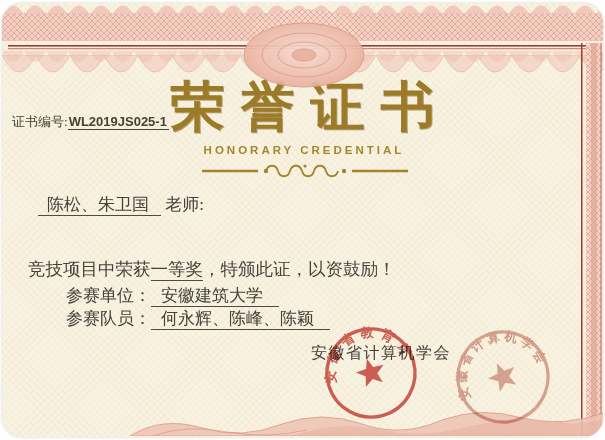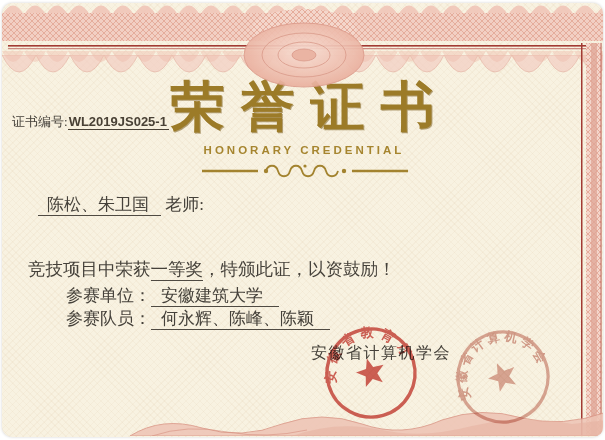--- a/index.html
+++ b/index.html
@@ -2,21 +2,21 @@
 <html><head>
 <meta charset="utf-8">
 <style>
   html,body{margin:0;padding:0;}
   body{
     width:605px;height:440px;position:relative;background:#ffffff;
     font-family:"Liberation Serif","DejaVu Serif",serif;overflow:hidden;
   }
   .cert{
     position:absolute;left:2px;top:3px;right:2px;bottom:3px;
-    border-radius:10px;overflow:hidden;
+    border-radius:20px;overflow:hidden;
     background-color:#f8f2e1;
     background-image:
       repeating-linear-gradient(45deg, rgba(214,186,150,.10) 0 1px, transparent 1px 5px),
       repeating-linear-gradient(-45deg, rgba(214,186,150,.10) 0 1px, transparent 1px 5px);
     box-shadow:0 0 3px rgba(0,0,0,.18);
   }
   .abs{position:absolute;}
   svg{display:block;}
 
   .cert-number{left:10px;top:110px;font-size:13px;color:#6d655a;white-space:nowrap;}

